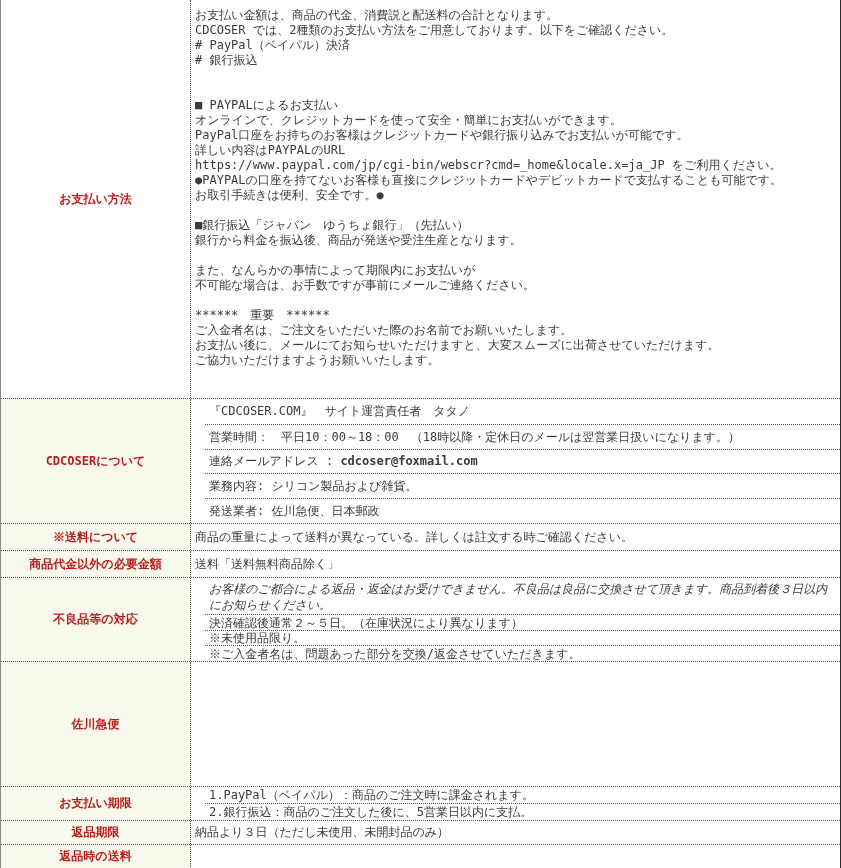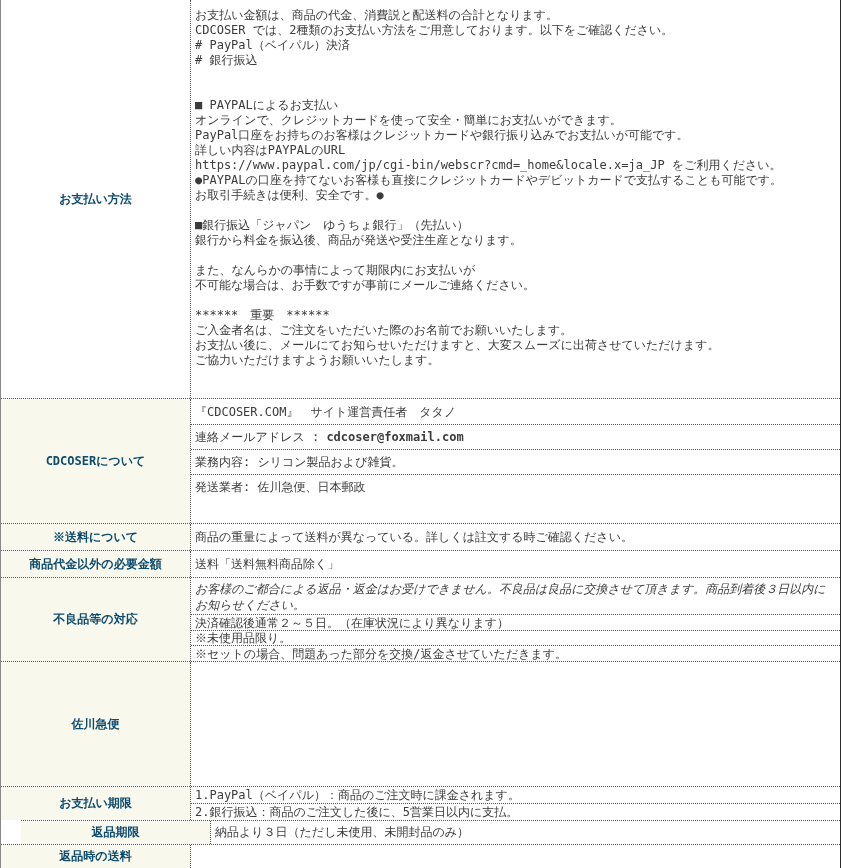--- a/index.html
+++ b/index.html
@@ -22,54 +22,55 @@
     flex: 0 0 190px;
     width: 190px;
     box-sizing: border-box;
     border-right: 1px dotted #555;
     background: #f8f8ec;
     display: flex;
     align-items: center;
     justify-content: center;
     text-align: center;
     font-weight: bold;
-    color: #0c4a6e;
+    color: #b91c1c;
     padding: 2px 4px;
   }
   .lbl.white { background: #ffffff; }
   .cnt { flex: 1 1 auto; min-width: 0; box-sizing: border-box; }
   .pre {
     white-space: pre-wrap;
     word-break: break-all;
     line-height: 15px;
     padding: 8px 2px 0 4px;
   }
   .subs { display: flex; flex-direction: column; height: 100%; }
   .sub {
     box-sizing: border-box;
     display: flex;
     align-items: center;
     padding: 0 4px;
     line-height: 14px;
+    margin-left: 14px;
   }
   .sub + .sub { border-top: 1px dotted #555; }
   .b { font-weight: bold; }
   
   .r1 { height: 398px; }
   .r2 { height: 125px; } .r2 .sub { height: 25px; }
   .r3 { height: 27px; }
   .r4 { height: 27px; }
   .r5 { height: 84px; }
   .r5 .s0 { height: 37px; align-items: flex-start; padding-top: 3px; display: block; line-height: 16px; font-style: italic; }
   .r5 .s1 { height: 16px; }
   .r5 .s2 { height: 15px; }
   .r5 .s3 { height: 16px; }
   .r6 { height: 125px; } .r6 .pre { line-height: 17px; padding-top: 6px; }
   .r7 { height: 34px; } .r7 .sub { height: 17px; }
-  .r8 { height: 24px; margin-left: 20px; }
+  .r8 { height: 24px; }
   .r9 { height: 24px; }
   .cnt-center { display: flex; align-items: center; padding: 0 4px; }
 </style>
 </head>
 <body>
 
 <div class="tbl">
 
   <div class="row r1">
     <div class="lbl white">お支払い方法</div>
@@ -99,20 +100,21 @@
 お支払い後に、メールにてお知らせいただけますと、大変スムーズに出荷させていただけます。
 ご協力いただけますようお願いいたします。</div>
     </div>
   </div>
 
   <div class="row r2">
     <div class="lbl">CDCOSERについて</div>
     <div class="cnt">
       <div class="subs">
         <div class="sub">『CDCOSER.COM』　サイト運営責任者　タタノ</div>
+        <div class="sub">営業時間：　平日10：00～18：00　（18時以降・定休日のメールは翌営業日扱いになります。）</div>
         <div class="sub">
           <span style="white-space:pre">連絡メールアドレス : </span>
           <span class="b">cdcoser@foxmail.com</span>
         </div>
         <div class="sub">業務内容: シリコン製品および雑貨。</div>
         <div class="sub">発送業者: 佐川急便、日本郵政</div>
       </div>
     </div>
   </div>
 
@@ -126,21 +128,21 @@
     <div class="cnt cnt-center">送料「送料無料商品除く」</div>
   </div>
 
   <div class="row r5">
     <div class="lbl">不良品等の対応</div>
     <div class="cnt">
       <div class="subs">
         <div class="sub s0">お客様のご都合による返品・返金はお受けできません。不良品は良品に交換させて頂きます。商品到着後３日以内にお知らせください。</div>
         <div class="sub s1">決済確認後通常２～５日。（在庫状況により異なります）</div>
         <div class="sub s2">※未使用品限り。</div>
-        <div class="sub s3">※セットの場合、問題あった部分を交換/返金させていただきます。</div>
+        <div class="sub s3">※ご入金者名は、問題あった部分を交換/返金させていただきます。</div>
       </div>
     </div>
   </div>
 
   <div class="row r6">
     <div class="lbl">佐川急便</div>
   </div>
 
   <div class="row r7">
     <div class="lbl">お支払い期限</div>

